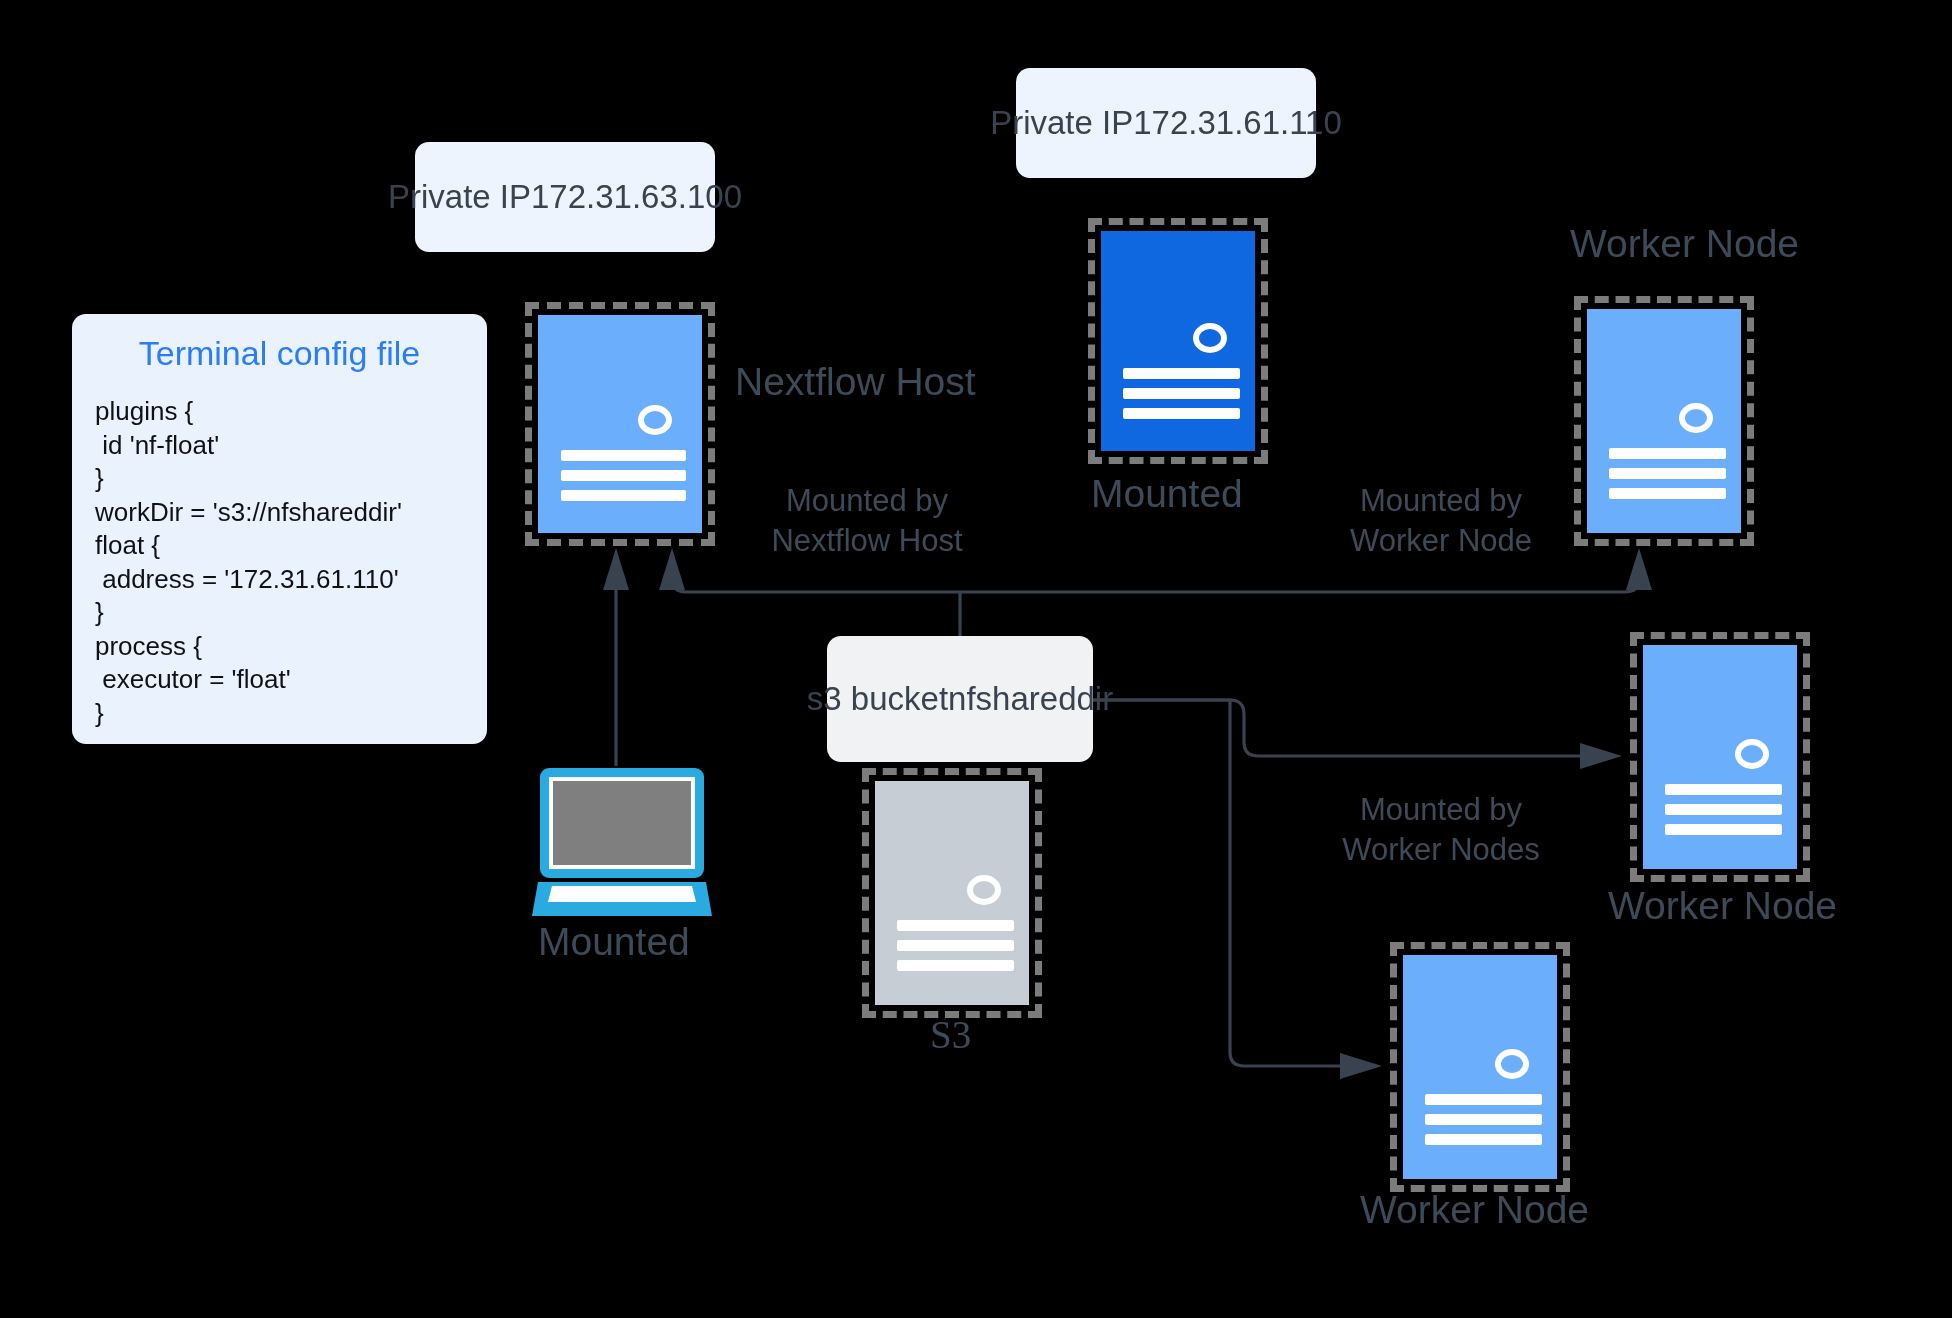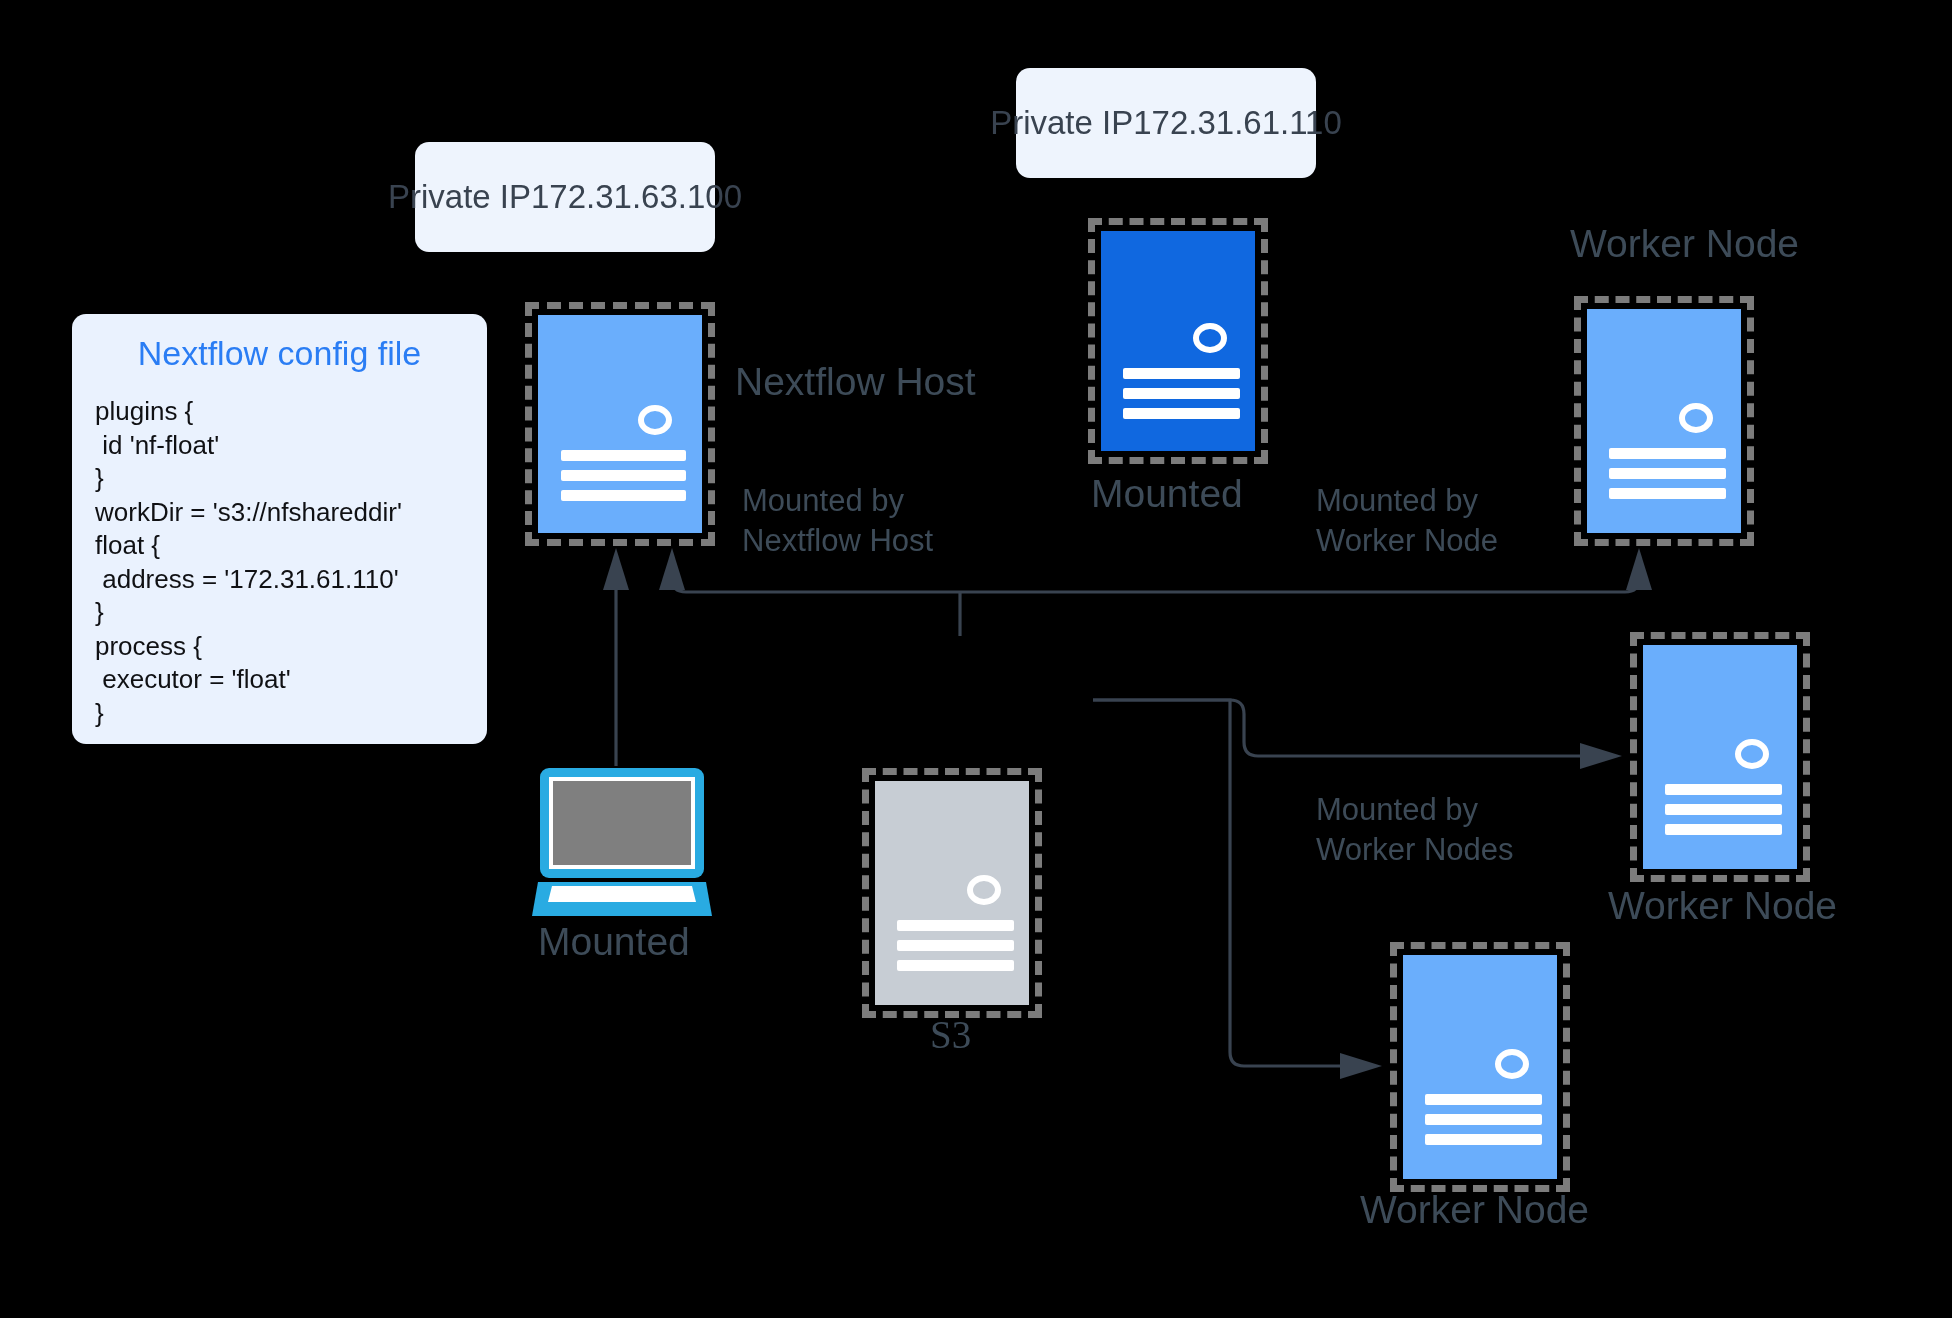--- a/index.html
+++ b/index.html
@@ -50,21 +50,21 @@
   #cap-nextflow{left:735px;top:360px;}
   #cap-opcenter{left:1091px;top:472px;}
   #cap-worker-top{left:1570px;top:222px;}
   #cap-worker-mid{left:1608px;top:884px;}
   #cap-worker-bot{left:1360px;top:1188px;}
   #cap-s3{left:930px;top:1012px;font-family:Liberation Serif, serif;}
   #cap-terminal{left:538px;top:920px;}
 
   
   .edge-label{position:absolute;color:#3d4b58;font-size:31px;line-height:1.28;
-              text-align:left;white-space:pre;}
+              text-align:center;white-space:pre;}
   #lbl-mount-nextflow{left:742px;top:481px;width:250px;}
   #lbl-mount-worker{left:1316px;top:481px;width:250px;}
   #lbl-mount-workers{left:1316px;top:790px;width:250px;}
 
   
   #terminal{position:absolute;left:532px;top:768px;width:180px;height:148px;}
   #term-lid{position:absolute;left:8px;top:0;width:164px;height:110px;background:#29abe2;
             border-radius:9px;box-sizing:border-box;padding:9px;}
   #term-screen{width:100%;height:100%;background:#7f7f7f;border:4px solid #fff;box-sizing:border-box;}
   #term-base{position:absolute;left:0;top:114px;width:180px;height:34px;background:#29abe2;
@@ -95,21 +95,21 @@
     <polygon points="1639,548 1626,590 1652,590"></polygon>
 
     <path d="M1093 700 L1230 700 Q1244 700 1244 714 L1244 742 Q1244 756 1258 756 L1590 756"></path>
     <polygon points="1622,756 1580,743 1580,769"></polygon>
 
     <path d="M1093 700 L1230 700 L1230 1052 Q1230 1066 1244 1066 L1350 1066"></path>
     <polygon points="1382,1066 1340,1053 1340,1079"></polygon>
   </svg>
 
   <div id="config-card">
-    <div id="config-title">Nextflow config file</div>
+    <div id="config-title">Terminal config file</div>
     <div id="config-body">plugins {
  id 'nf-float'
 }
 workDir = 's3://nfshareddir'
 float {
  address = '172.31.61.110'
 }
 process {
  executor = 'float'
 }</div>
@@ -118,20 +118,24 @@
   <div id="ip-nextflow" class="callout">
     <span class="ln">Private IP</span>
     <span class="ln">172.31.63.100</span>
   </div>
 
   <div id="ip-opcenter" class="callout">
     <span class="ln">Private IP</span>
     <span class="ln">172.31.61.110</span>
   </div>
 
+  <div id="s3-bucket-note" class="callout">
+    <span class="ln">s3 bucket</span>
+    <span class="ln">nfshareddir</span>
+  </div>
 
   <div id="node-nextflow" class="node n-lightblue">
     <div class="body">
       <div class="pwr" style="right:30px;top:90px;"></div>
       <div class="bars" style="bottom:32px;">
           <i></i>
           <i></i>
           <i></i>
         </div>
     </div>

